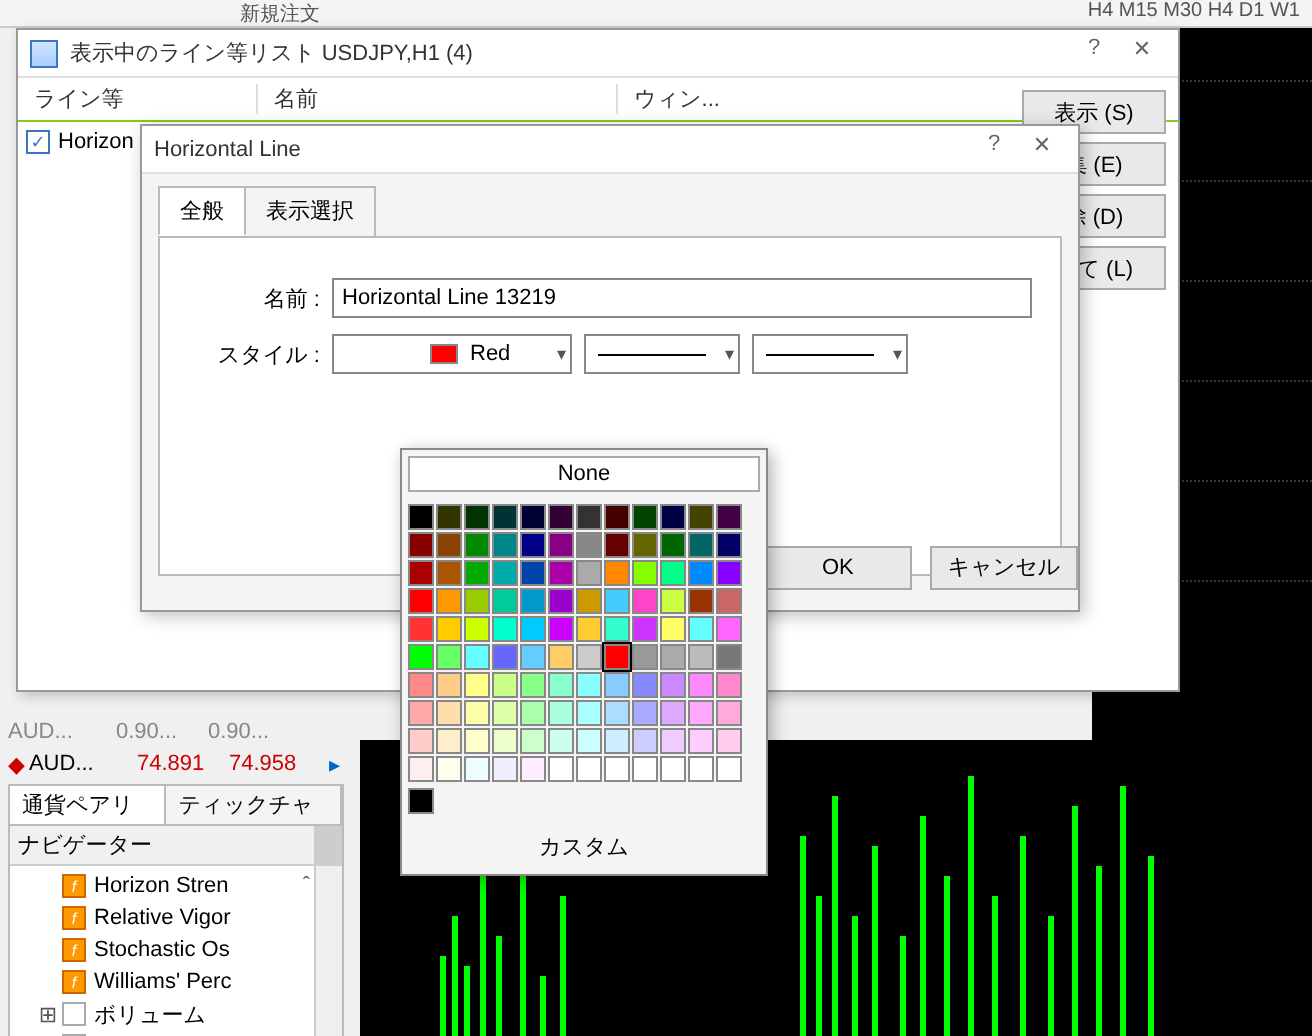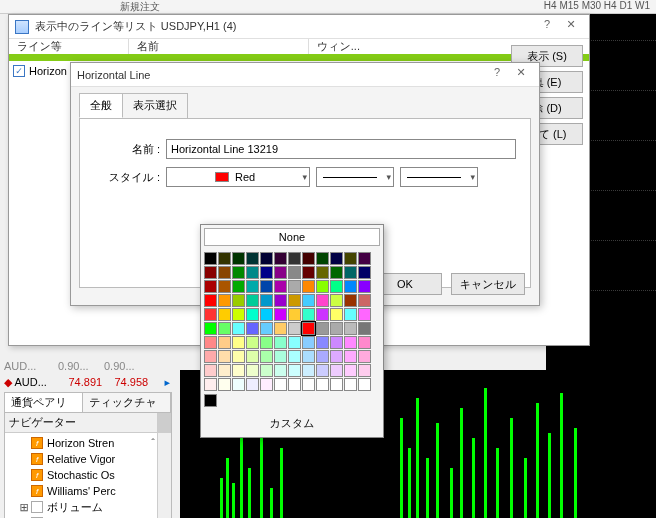--- a/index.html
+++ b/index.html
@@ -15,21 +15,21 @@
 .top-frag { position:absolute; left:0; top:0; width:100%; height:14px; background:#f4f4f4; border-bottom:1px solid #ccc; }
 .top-frag span { color:#555; font-size:10px; margin-left:120px; }
 .tf-lbl { position:absolute; top:0; right:6px; font-size:10px; color:#555; }
 
 
 .dlg1 { position:absolute; left:8px; top:14px; width:582px; height:332px; background:#fff; border:1px solid #999; box-shadow:2px 2px 6px rgba(0,0,0,.2); }
 .titlebar { height:24px; background:#fff; border-bottom:1px solid #e0e0e0; display:flex; align-items:center; padding:0 6px; }
 .titlebar .ico { width:14px; height:14px; border:1px solid #3a76c4; background:linear-gradient(#cfe4ff,#a8ceff); margin-right:6px; }
 .titlebar .ttl { flex:1; color:#333; }
 .titlebar .btn { width:24px; height:18px; text-align:center; color:#666; }
-.dlg1 .hdr { height:22px; background:#fff; border-bottom:7px solid #84cc16; display:flex; align-items:center; }
+.dlg1 .hdr { height:22px; background:#fff; border-bottom:1px solid #84cc16; display:flex; align-items:center; }
 .dlg1 .hdr div { padding:0 8px; color:#333; }
 .dlg1 .hdr .c1{width:120px;border-right:1px solid #ddd;} .dlg1 .hdr .c2{width:180px;border-right:1px solid #ddd;} .dlg1 .hdr .c3{width:140px;border-right:1px solid #ddd;}
 .dlg1 .row1 { height:20px; display:flex; align-items:center; padding-left:4px; background:#fff; }
 .dlg1 .row1 .chk { width:12px;height:12px;border:1px solid #3a76c4;background:#fff;margin-right:4px;display:flex;align-items:center;justify-content:center;color:#3a76c4;font-size:9px; }
 .sidebtns { position:absolute; right:6px; top:30px; width:72px; }
 .sidebtns button { width:100%; height:22px; margin-bottom:4px; background:#e9e9e9; border:1px solid #aaa; }
 .closebtn { position:absolute; right:6px; bottom:8px; width:72px; height:22px; background:#e9e9e9; border:1px solid #aaa; }
 
 
 .dlg2 { position:absolute; left:70px; top:62px; width:470px; height:244px; background:#f4f4f4; border:1px solid #999; box-shadow:2px 2px 8px rgba(0,0,0,.25); }
@@ -37,22 +37,22 @@
 .tabs { display:flex; margin:6px 0 0 8px; }
 .tabs .tab { padding:4px 10px; background:#f4f4f4; border:1px solid #bbb; border-bottom:none; margin-right:-1px; }
 .tabs .tab.active { background:#fff; border-bottom:1px solid #fff; position:relative; z-index:2; }
 .tabbody { background:#fff; border:1px solid #bbb; margin:0 8px 8px 8px; height:170px; padding:20px 14px; position:relative; }
 .frow { display:flex; align-items:center; margin-bottom:8px; }
 .frow label { width:66px; text-align:right; margin-right:6px; }
 .frow input.txt { flex:1; height:20px; border:1px solid #888; padding:0 4px; }
 .frow .sel { height:20px; border:1px solid #888; display:flex; align-items:center; padding:0 4px; background:#fff; position:relative; }
 .frow .sel .sw { width:14px; height:10px; background:#f00; margin-right:6px; }
 .frow .sel .dd { position:absolute; right:2px; font-size:9px; color:#555; }
-.frow .sel.color { width:144px;padding-left:48px; } .frow .sel.line1{width:78px;margin-left:6px;} .frow .sel.line2{width:78px;margin-left:6px;}
-.dlg2 .btns { position:absolute; right:14px; bottom:10px; }
+.frow .sel.color { width:120px;padding-left:48px; } .frow .sel.line1{width:78px;margin-left:6px;} .frow .sel.line2{width:78px;margin-left:6px;}
+.dlg2 .btns { position:absolute; right:0; bottom:10px; }
 .dlg2 .btns button { width:74px; height:22px; background:#e9e9e9; border:1px solid #aaa; margin-left:6px; }
 
 
 .picker { position:absolute; left:200px; top:224px; width:184px; background:#f4f4f4; border:1px solid #888; box-shadow:2px 2px 8px rgba(0,0,0,.3); z-index:50; padding-bottom:4px;}
 .picker .none { margin:3px; height:18px; border:1px solid #aaa; text-align:center; line-height:16px; background:#fff; }
 .swatches { display:grid; grid-template-columns:repeat(12,13px); gap:1px; padding:3px; }
 .sw { width:13px; height:13px; border:1px solid #888; }
 .sw.sel { outline:1px solid #000; }
 .picker .custom { text-align:center; padding:6px 0 2px; }
 

